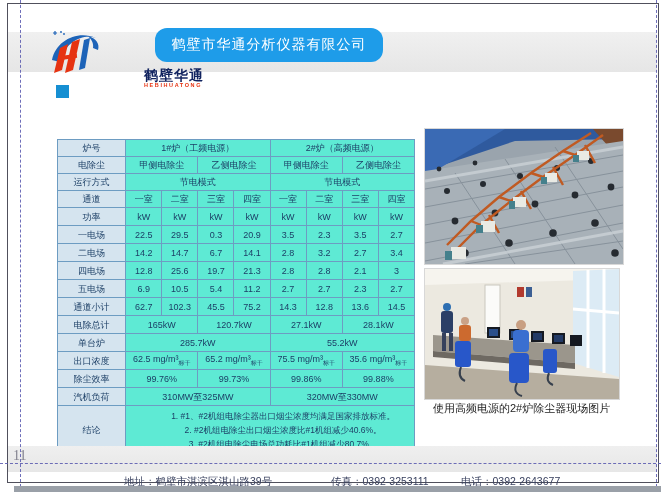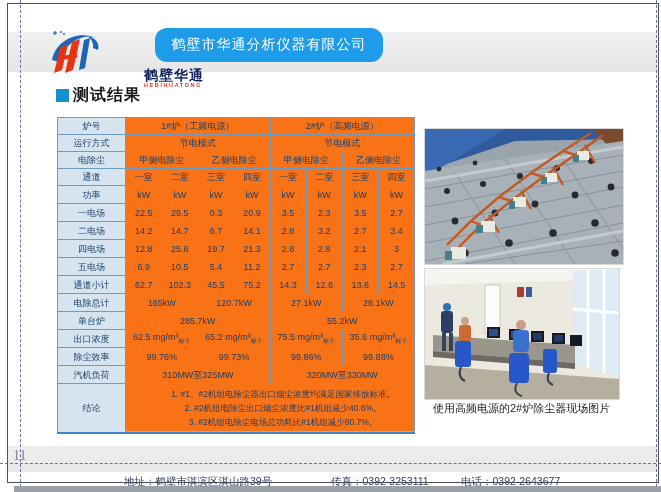--- a/index.html
+++ b/index.html
@@ -13,21 +13,21 @@
   .logo{position:absolute;left:44px;top:28px;width:110px;height:46px;}
   .logo-text{position:absolute;left:100px;top:40px;line-height:1;}
   .logo-cn{font-size:14px;font-weight:bold;color:#11235f;letter-spacing:1px;white-space:nowrap;}
   .logo-en{font-size:5.5px;color:#e63312;font-weight:bold;letter-spacing:1.6px;white-space:nowrap;margin-top:1px;}
   .banner{position:absolute;left:155px;top:28px;width:228px;height:34px;background:#1e9ce9;border-radius:12px;color:#ffffff;font-size:14px;letter-spacing:1px;display:flex;align-items:center;justify-content:center;white-space:nowrap;}
 
   .section-title{position:absolute;left:56px;top:85px;display:flex;align-items:center;}
   .bullet{width:13px;height:13px;background:#168fd2;margin-right:4px;}
   .title-text{font-size:16px;font-weight:bold;color:#17181d;letter-spacing:1px;}
 
-  table.tbl{position:absolute;left:57px;top:117px;width:358px;border-collapse:collapse;table-layout:fixed;background:#f97316;font-size:9px;color:#1c3f66;}
+  table.tbl{position:absolute;left:57px;top:139px;width:358px;border-collapse:collapse;table-layout:fixed;background:#5eead4;font-size:9px;color:#1c3f66;}
   table.tbl td{border:1px solid #6d9cc2;text-align:center;padding:0;height:16px;line-height:10px;overflow:hidden;white-space:nowrap;}
   table.tbl tr.data td{height:17px;}
   table.tbl td.lbl{background:#d5e4ef;}
   table.tbl{border-bottom:2px solid #3f86c8;box-shadow:0 0 0 1px #8fb4d2 inset;}
   td.concl{text-align:center;vertical-align:middle;padding-left:26px !important;height:48px !important;line-height:14px !important;font-size:8.5px;white-space:normal !important;}
   .sub-u{font-size:6px;}
 
   .photo{position:absolute;border:1px solid #d8d8d8;overflow:hidden;}
   .photo1{left:424px;top:128px;width:198px;height:135px;}
   .photo2{left:424px;top:268px;width:194px;height:130px;}
@@ -59,21 +59,20 @@
   <div class="logo-text">
     <div class="logo-cn">鹤壁华通</div>
     <div class="logo-en">HEBIHUATONG</div>
   </div>
 </div>
 
 <div class="banner">鹤壁市华通分析仪器有限公司</div>
 
 <div class="section-title">
   <div class="bullet"></div>
-  <div class="title-text">测试结果</div>
 </div>
 
 <table class="tbl">
   <colgroup>
       <col style="width:68px">
       <col style="width:36px">
       <col style="width:36px">
       <col style="width:36px">
       <col style="width:36px">
       <col style="width:36px">
@@ -81,30 +80,30 @@
       <col style="width:36px">
       <col style="width:36px">
     </colgroup>
   <tbody>
       <tr>
     <td class="lbl">炉号</td>
     <td colspan="4">1#炉（工频电源）</td>
     <td colspan="4">2#炉（高频电源）</td>
   </tr>
   <tr>
-    <td class="lbl">运行方式</td>
-    <td colspan="4">节电模式</td>
-    <td colspan="4">节电模式</td>
-  </tr>
-  <tr>
     <td class="lbl">电除尘</td>
     <td colspan="2">甲侧电除尘</td>
     <td colspan="2">乙侧电除尘</td>
     <td colspan="2">甲侧电除尘</td>
     <td colspan="2">乙侧电除尘</td>
+  </tr>
+  <tr>
+    <td class="lbl">运行方式</td>
+    <td colspan="4">节电模式</td>
+    <td colspan="4">节电模式</td>
   </tr>
   <tr>
     <td class="lbl">通道</td>
     <td>一室</td>
     <td>二室</td>
     <td>三室</td>
     <td>四室</td>
     <td>一室</td>
     <td>二室</td>
     <td>三室</td>

